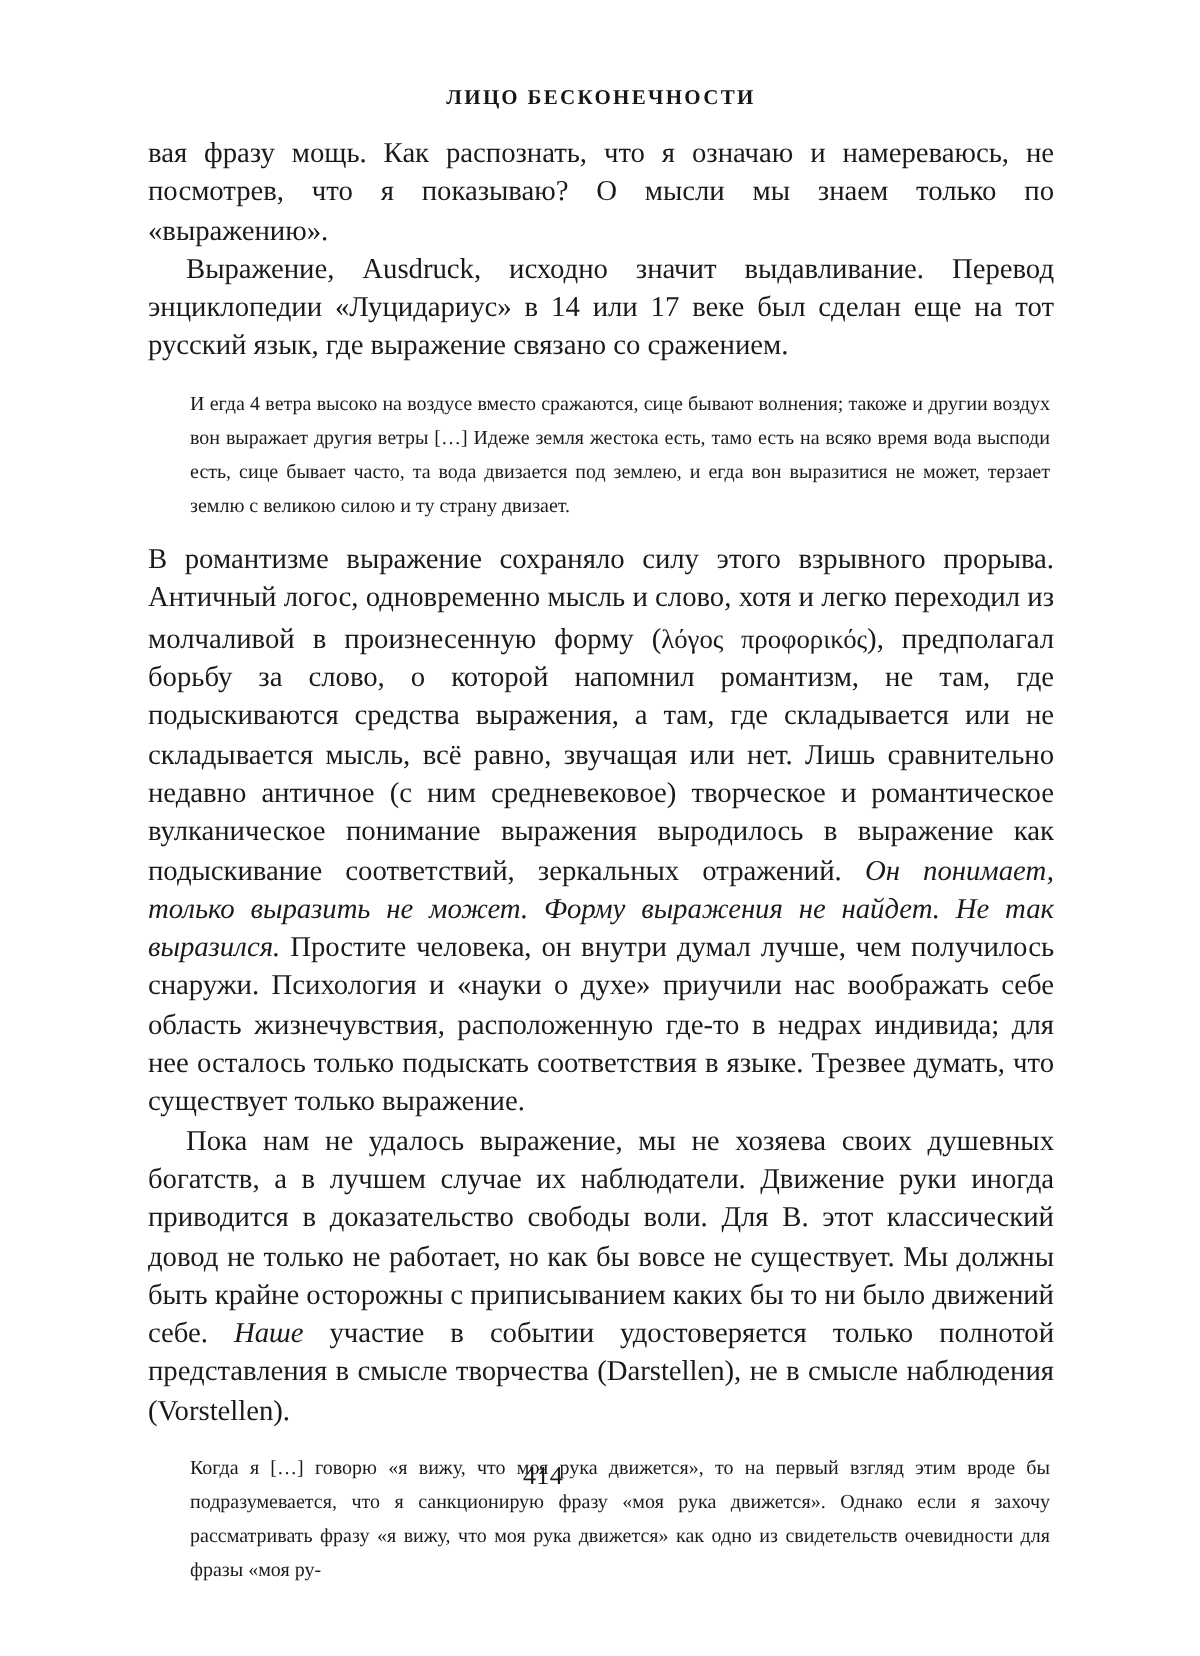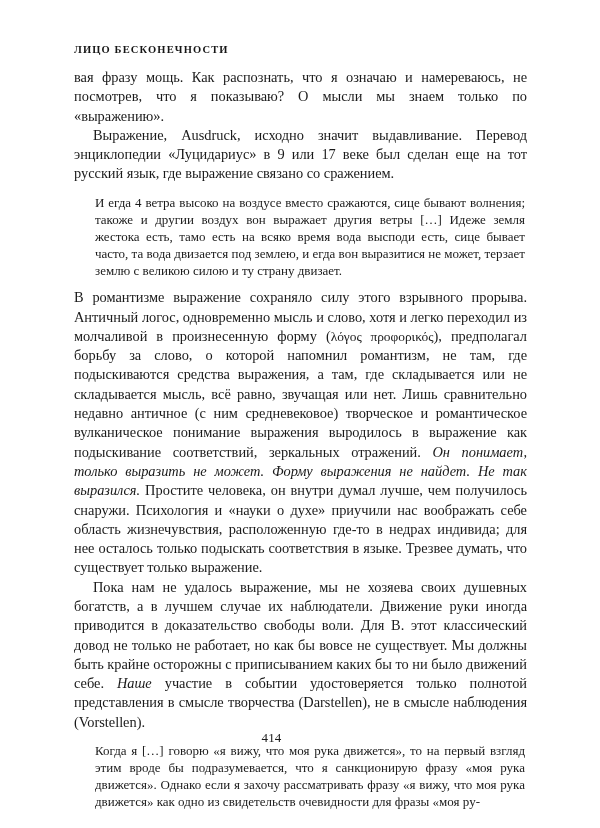--- a/index.html
+++ b/index.html
@@ -24,20 +24,21 @@
     height: 828px;
     box-sizing: border-box;
   }
 
   
   .running-head {
     position: absolute;
     top: 44px;
     left: 74px;
     width: 453px;
+    text-align: center;
     font-size: 10.5px;
     font-weight: bold;
     letter-spacing: 1.15px;
     text-transform: uppercase;
     color: #161616;
     line-height: 1.2;
   }
 
   
   .text-column {
@@ -60,21 +61,21 @@
     letter-spacing: -0.02px;
     text-indent: 0;
   }
 
   .body-par.indent {
     text-indent: 19px;
   }
 
   
   .quote {
-    font-size: 13px;
+    font-size: 10px;
     line-height: 17.1px;
     margin-left: 21px;
     margin-right: 2px;
     text-align: justify;
     padding-top: 10px;
     padding-bottom: 9px;
   }
 
   .quote.last {
     padding-bottom: 0;
@@ -106,21 +107,21 @@
 <body>
 
 <div class="page">
 
   <div class="running-head">ЛИЦО БЕСКОНЕЧНОСТИ</div>
 
   <div class="text-column">
 
     <p class="body-par">вая фразу мощь. Как распознать, что я означаю и намереваюсь, не посмотрев, что я показываю? О мысли мы знаем только по «выражению».</p>
 
-    <p class="body-par indent">Выражение, Ausdruck, исходно значит выдавливание. Перевод энциклопедии «Луцидариус» в 9 или 17 веке был сделан еще на тот русский язык, где выражение связано со сражением.</p>
+    <p class="body-par indent">Выражение, Ausdruck, исходно значит выдавливание. Перевод энциклопедии «Луцидариус» в 14 или 17 веке был сделан еще на тот русский язык, где выражение связано со сражением.</p>
 
     <p class="quote">И егда 4 ветра высоко на воздусе вместо сражаются, сице бывают волнения; такоже и другии воздух вон выражает другия ветры […] Идеже земля жестока есть, тамо есть на всяко время вода высподи есть, сице бывает часто, та вода двизается под землею, и егда вон выразитися не может, терзает землю с великою силою и ту страну двизает.</p>
 
     <p class="body-par"><span>В романтизме выражение сохраняло силу этого взрывного прорыва. Античный логос, одновременно мысль и слово, хотя и легко переходил из молчаливой в произнесенную форму (</span><span class="greek">λόγος προφορικός</span><span>), предполагал борьбу за слово, о которой напомнил романтизм, не там, где подыскиваются средства выражения, а там, где складывается или не складывается мысль, всё равно, звучащая или нет. Лишь сравнительно недавно античное (с ним средневековое) творческое и романтическое вулканическое понимание выражения выродилось в выражение как подыскивание соответствий, зеркальных отражений. </span><span class="ital">Он понимает, только выразить не может. Форму выражения не найдет. Не так выразился.</span><span> Простите человека, он внутри думал лучше, чем получилось снаружи. Психология и «науки о духе» приучили нас воображать себе область жизнечувствия, расположенную где-то в недрах индивида; для нее осталось только подыскать соответствия в языке. Трезвее думать, что существует только выражение.</span></p>
 
     <p class="body-par indent"><span>Пока нам не удалось выражение, мы не хозяева своих душевных богатств, а в лучшем случае их наблюдатели. Движение руки иногда приводится в доказательство свободы воли. Для В. этот классический довод не только не работает, но как бы вовсе не существует. Мы должны быть крайне осторожны с приписыванием каких бы то ни было движений себе. </span><span class="ital">Наше</span><span> участие в событии удостоверяется только полнотой представления в смысле творчества (Darstellen), не в смысле наблюдения (Vorstellen).</span></p>
 
     <p class="quote last">Когда я […] говорю «я вижу, что моя рука движется», то на первый взгляд этим вроде бы подразумевается, что я санкционирую фразу «моя рука движется». Однако если я захочу рассматривать фразу «я вижу, что моя рука движется» как одно из свидетельств очевидности для фразы «моя ру-</p>
 
   </div>

